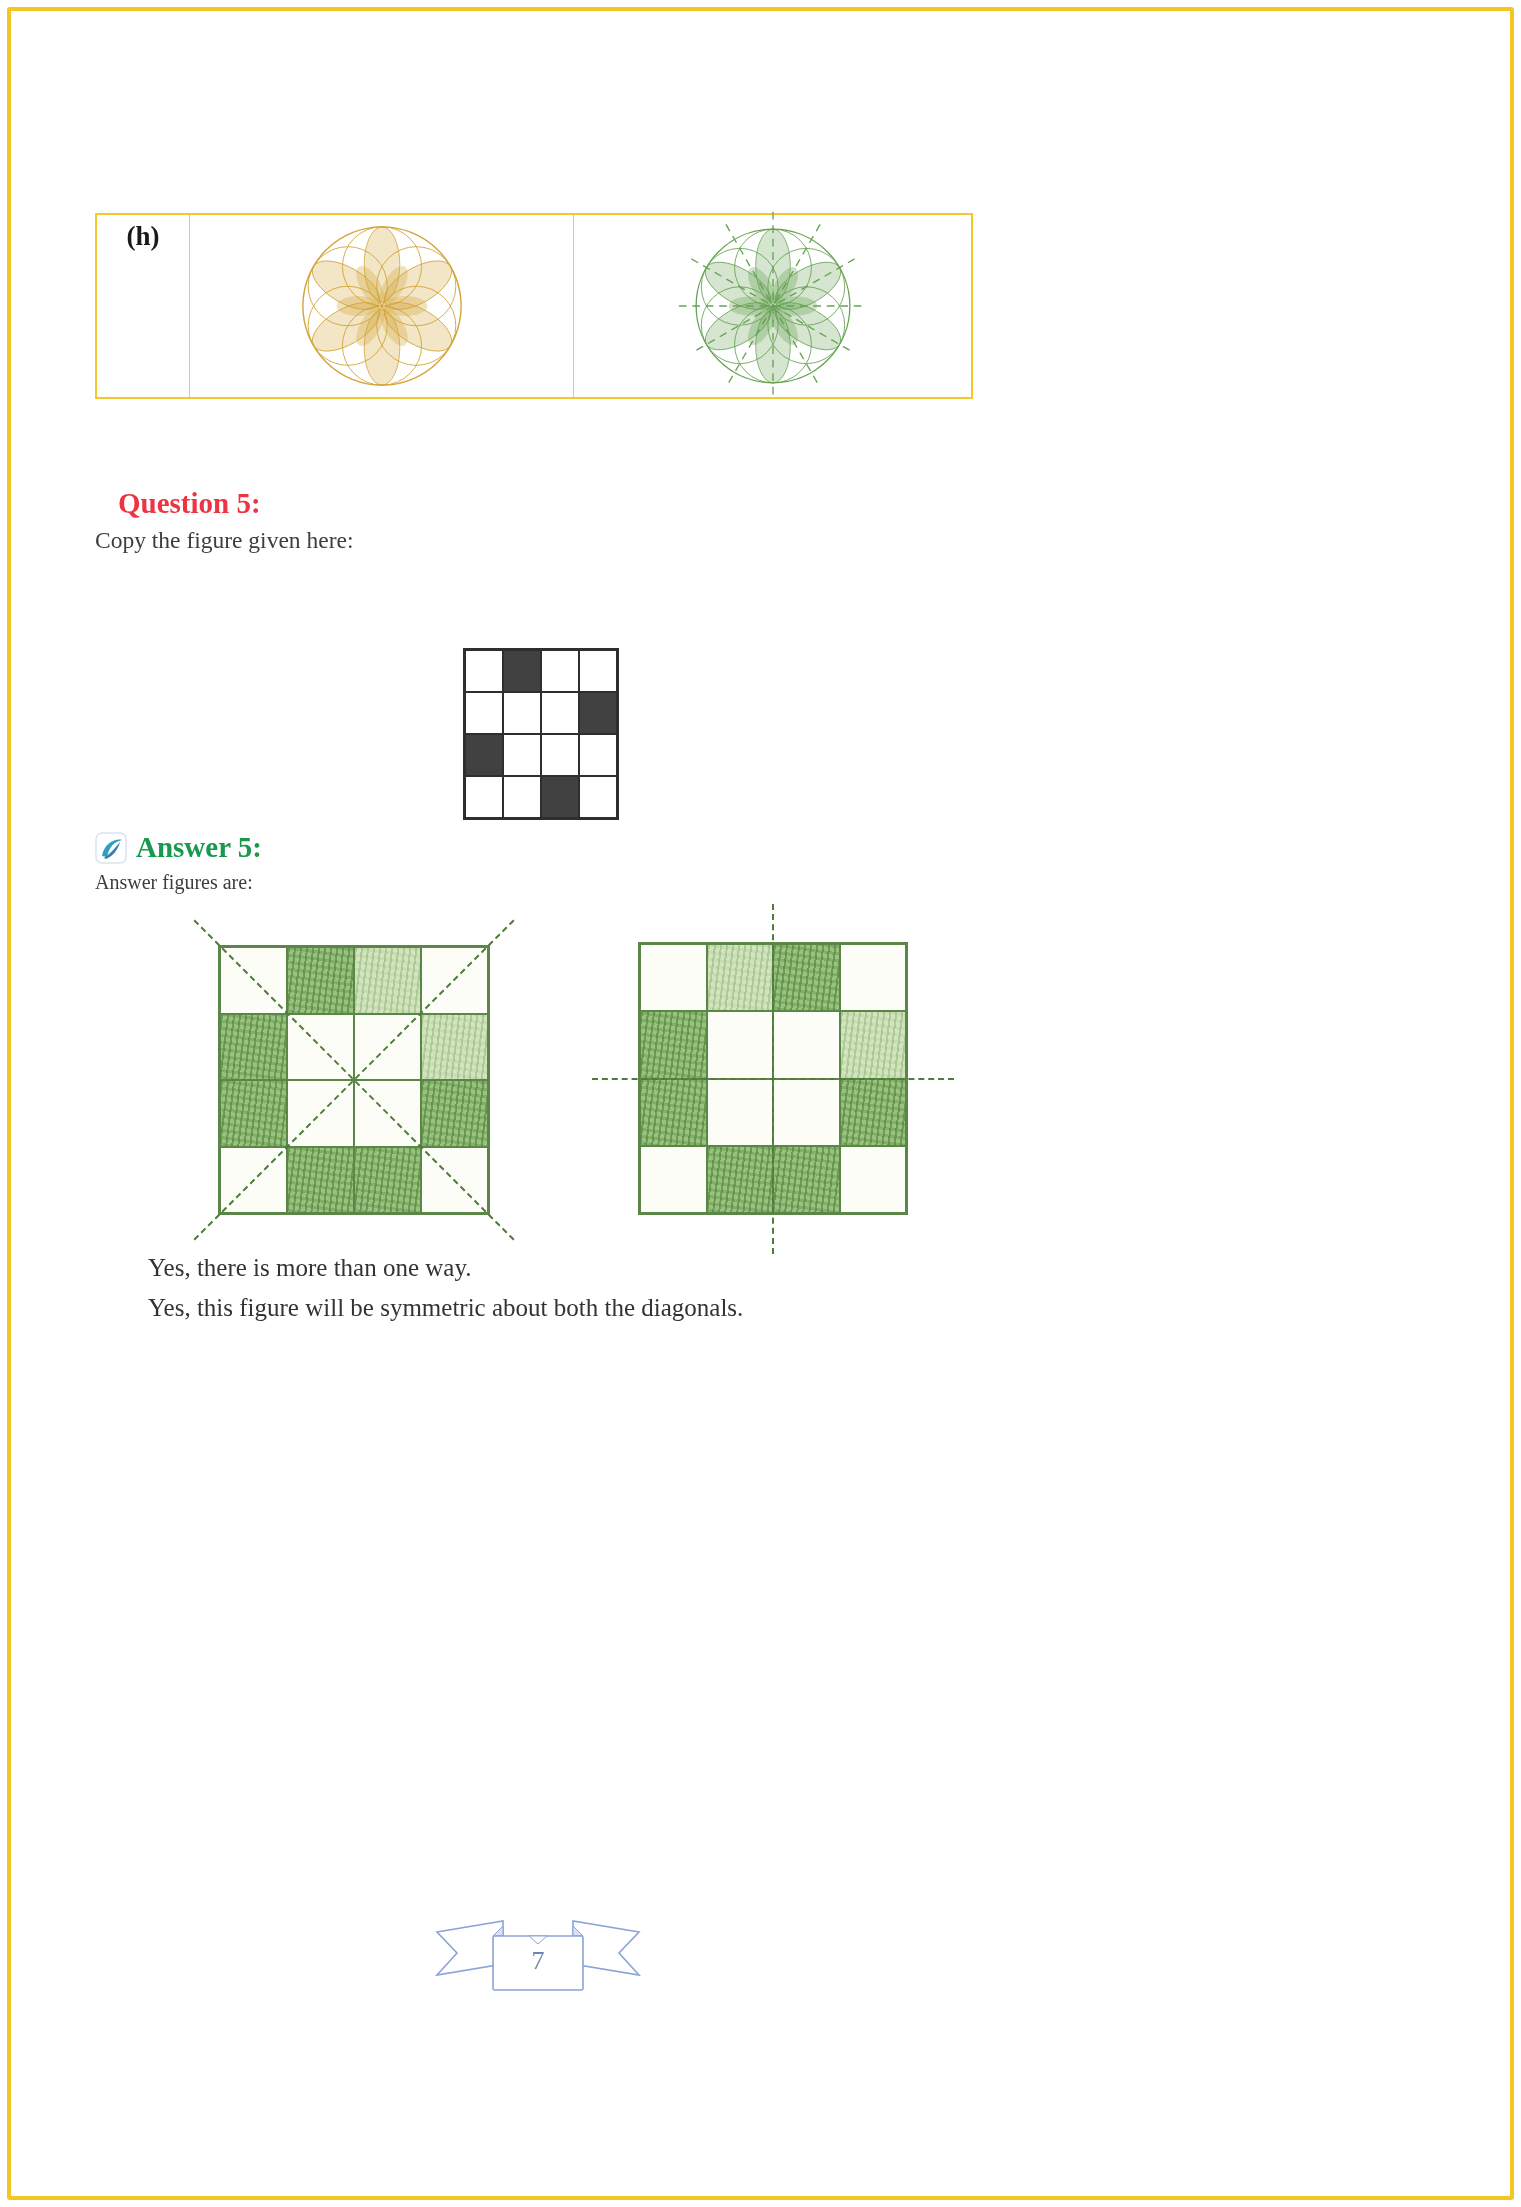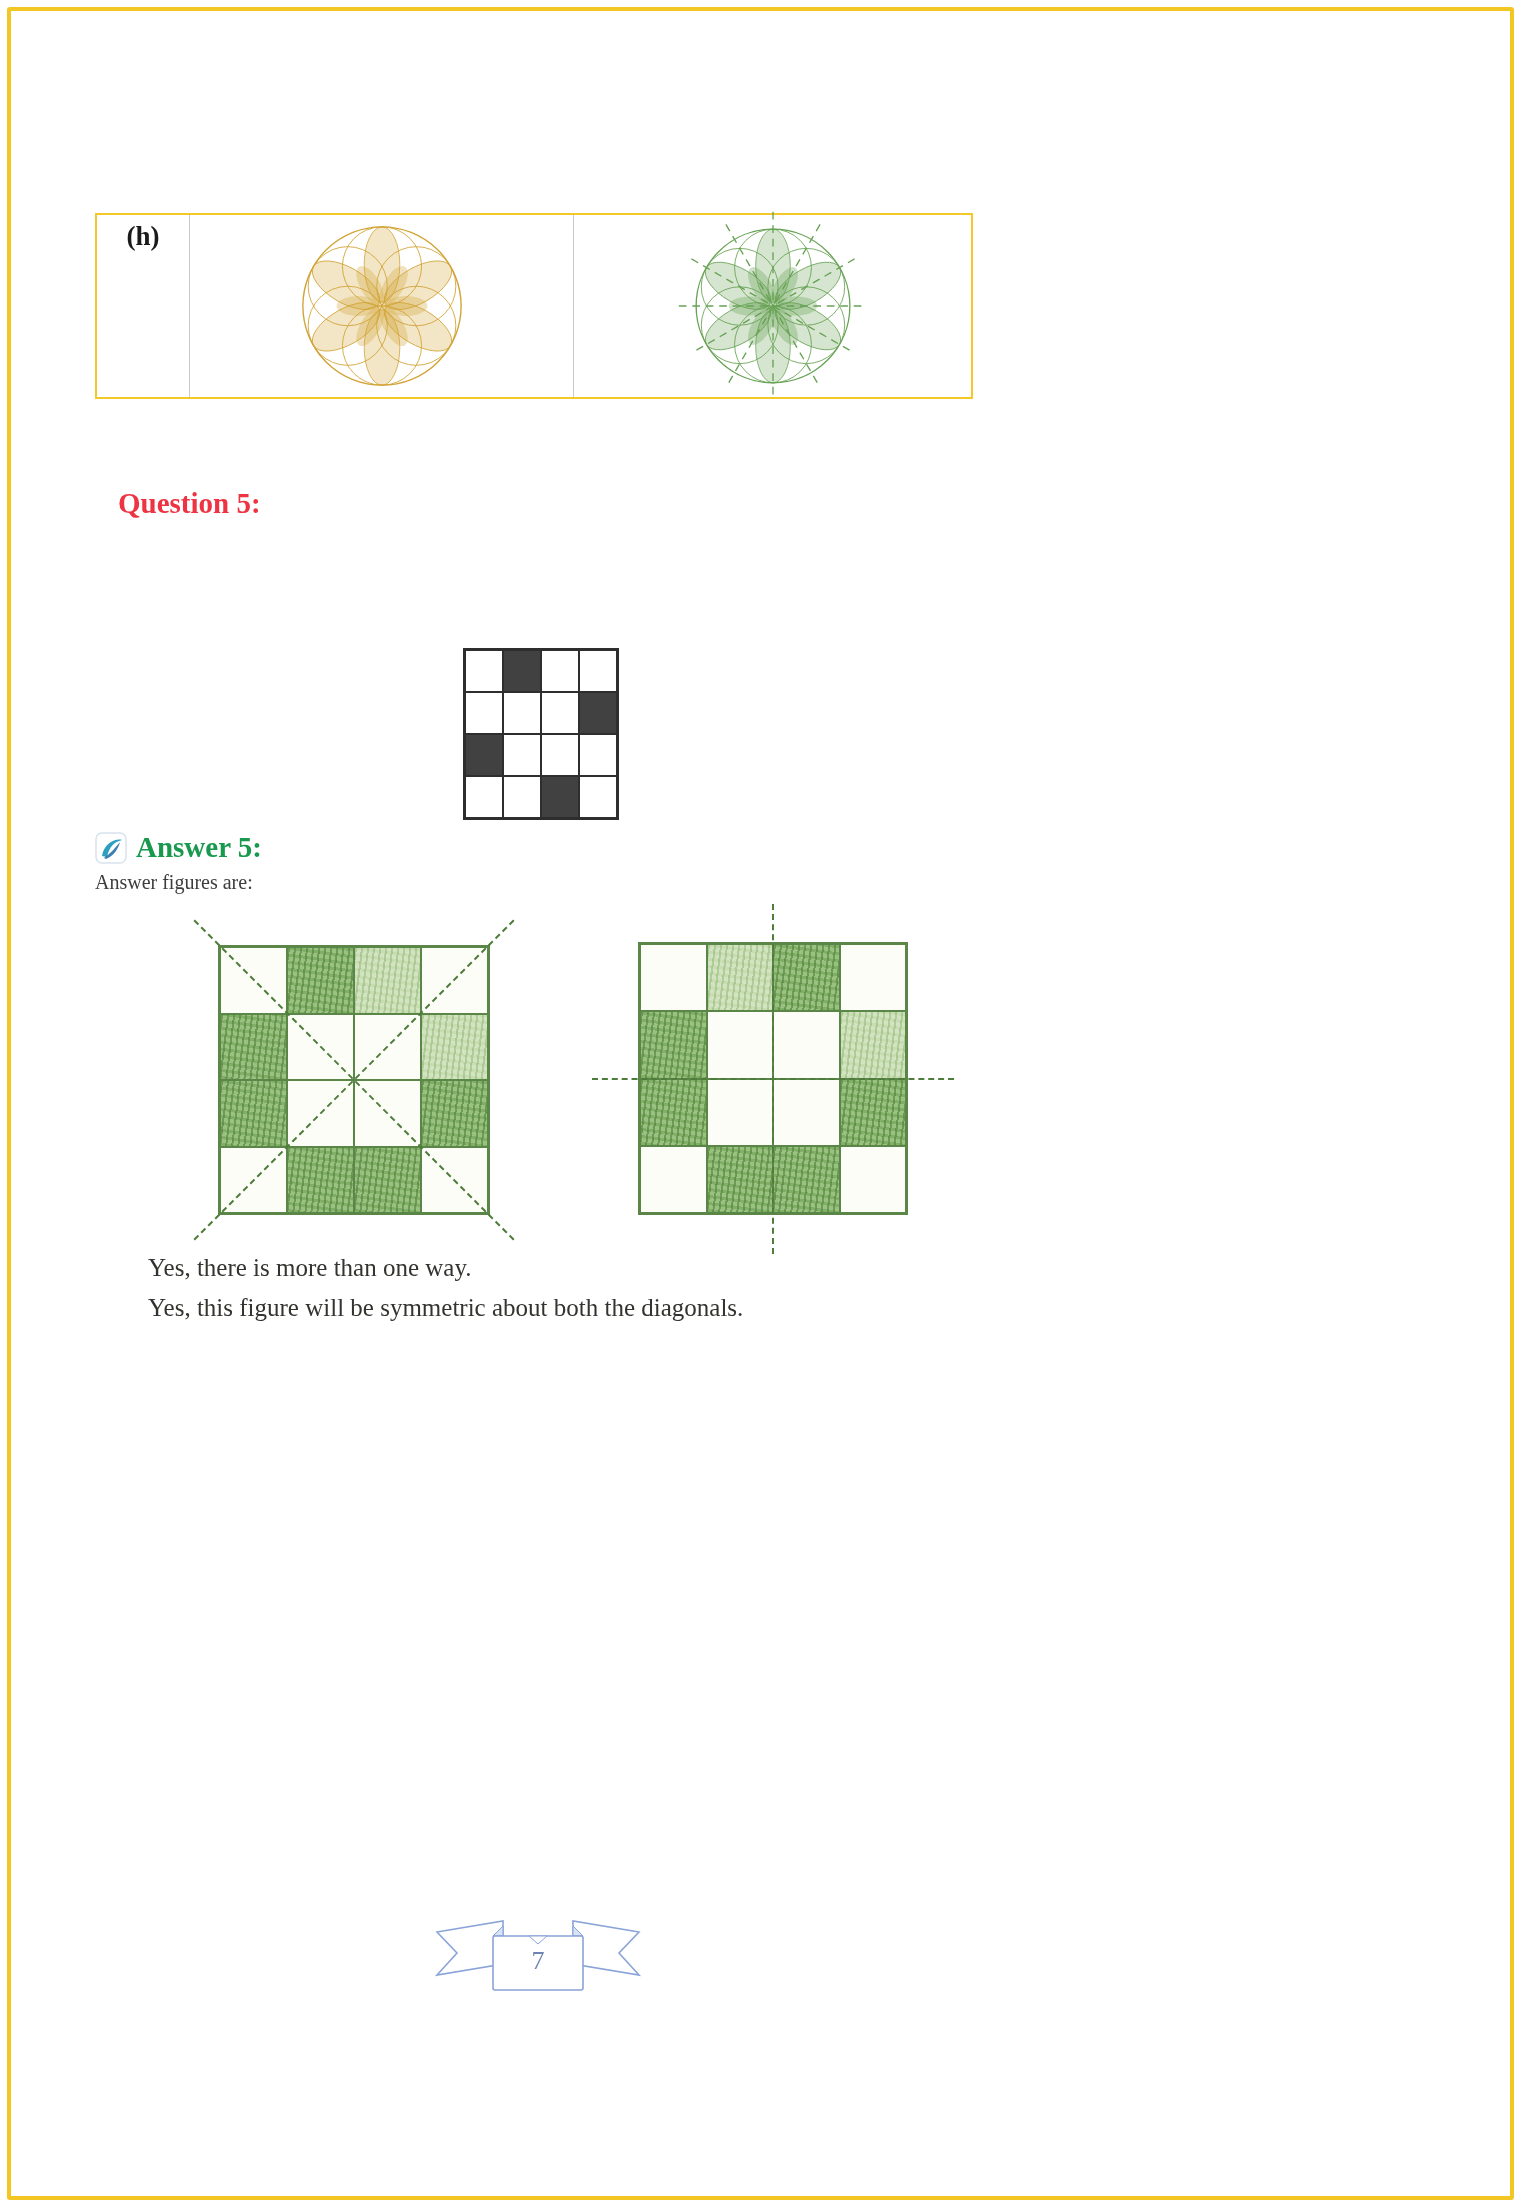--- a/index.html
+++ b/index.html
@@ -146,20 +146,21 @@
         <ellipse cx="0" cy="-24" rx="10" ry="22" fill="#67a254" fill-opacity="0.32" stroke="none" transform="rotate(150)"></ellipse>
         <ellipse cx="0" cy="-24" rx="10" ry="22" fill="#67a254" fill-opacity="0.32" stroke="none" transform="rotate(210)"></ellipse>
         <ellipse cx="0" cy="-24" rx="10" ry="22" fill="#67a254" fill-opacity="0.32" stroke="none" transform="rotate(270)"></ellipse>
         <ellipse cx="0" cy="-24" rx="10" ry="22" fill="#67a254" fill-opacity="0.32" stroke="none" transform="rotate(330)"></ellipse>
       </svg>
   </div>
 </div>
 
 <div class="q-heading" style="color: rgb(238, 51, 66);">Question 5:</div>
 <div class="q-text">
+  <p class="q-line">Copy the figure given here:</p>
 </div>
 
 <div class="q-grid">
     <div class="cell c-w"></div>
     <div class="cell c-d"></div>
     <div class="cell c-w"></div>
     <div class="cell c-w"></div>
     <div class="cell c-w"></div>
     <div class="cell c-w"></div>
     <div class="cell c-w"></div>

